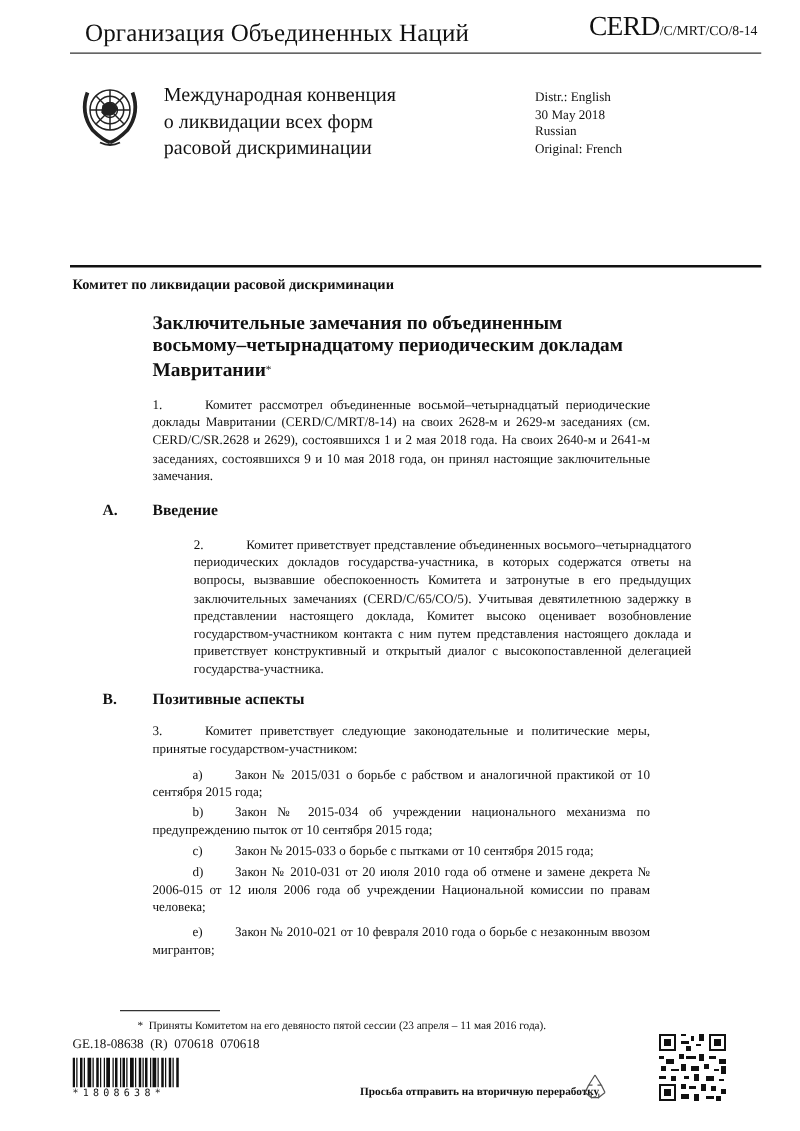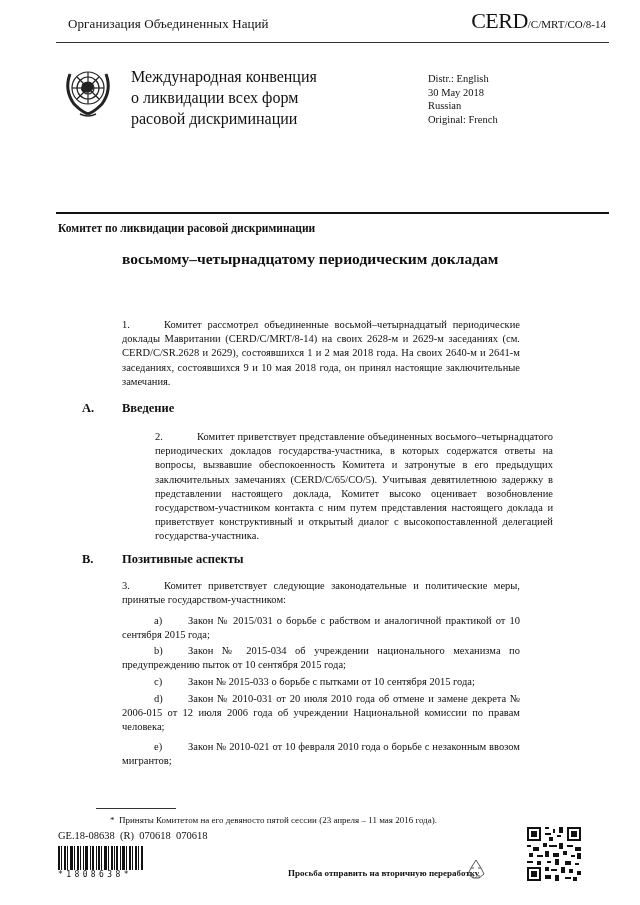--- a/index.html
+++ b/index.html
@@ -1,19 +1,19 @@
 <!DOCTYPE html>
 <html><head>
 <meta charset="utf-8">
 <style>
   html, body { margin: 0; padding: 0; background: #ffffff; }
   body { width: 640px; height: 905px; position: relative; overflow: hidden;
          font-family: "Liberation Serif", "DejaVu Serif", serif; color: #111; }
   .abs { position: absolute; }
-  .org-name { left: 68px; top: 16px; font-size: 13px; letter-spacing: 0.1px; }
+  .org-name { left: 68px; top: 16px; font-size: 20px; letter-spacing: 0.1px; }
   .symbol { right: 34px; top: 8px; white-space: nowrap; }
   .symbol .big { font-size: 22px; letter-spacing: -0.5px; }
   .symbol .small { font-size: 11px; }
   .rule-top { left: 56px; top: 42px; width: 553px; height: 0; border-top: 1.3px solid #333; }
   .emblem { left: 62px; top: 62px; width: 52px; height: 58px; }
   .conv-title { left: 131px; top: 66px; font-size: 16px; font-weight: normal; line-height: 21px; }
   .distr { left: 428px; top: 72px; font-size: 10.5px; line-height: 13.5px; }
   .rule-mid { left: 56px; top: 212px; width: 553px; height: 0; border-top: 2px solid #111; }
   .committee { left: 58px; top: 222px; font-size: 11.5px; font-weight: bold; }
   .report-title { left: 122px; top: 250px; width: 420px; font-size: 15.5px; font-weight: bold; line-height: 18px; }
@@ -68,21 +68,23 @@
   <div>Distr.: English</div>
   <div>30 May 2018</div>
   <div>Russian</div>
   <div>Original: French</div>
 </div>
 
 <div class="abs rule-mid"></div>
 <div class="abs committee">Комитет по ликвидации расовой дискриминации</div>
 
 <div class="abs report-title">
+  <div>Заключительные замечания по объединенным</div>
   <div>восьмому–четырнадцатому периодическим докладам</div>
+  <div><span>Мавритании</span><sup>*</sup></div>
 </div>
 
 <div class="abs para" style="top:318px;">
   <span class="num">1.</span><span style="margin-left:8px">Комитет рассмотрел объединенные восьмой–четырнадцатый периодические доклады Мавритании (CERD/C/MRT/8-14) на своих 2628-м и 2629-м заседаниях (см. CERD/C/SR.2628 и 2629), состоявшихся 1 и 2 мая 2018 года. На своих 2640-м и 2641-м заседаниях, состоявшихся 9 и 10 мая 2018 года, он принял настоящие заключительные замечания.</span>
 </div>
 
 <div class="abs section-head" style="top:401px;">
   <span class="letter">A.</span><span>Введение</span>
 </div>
 

